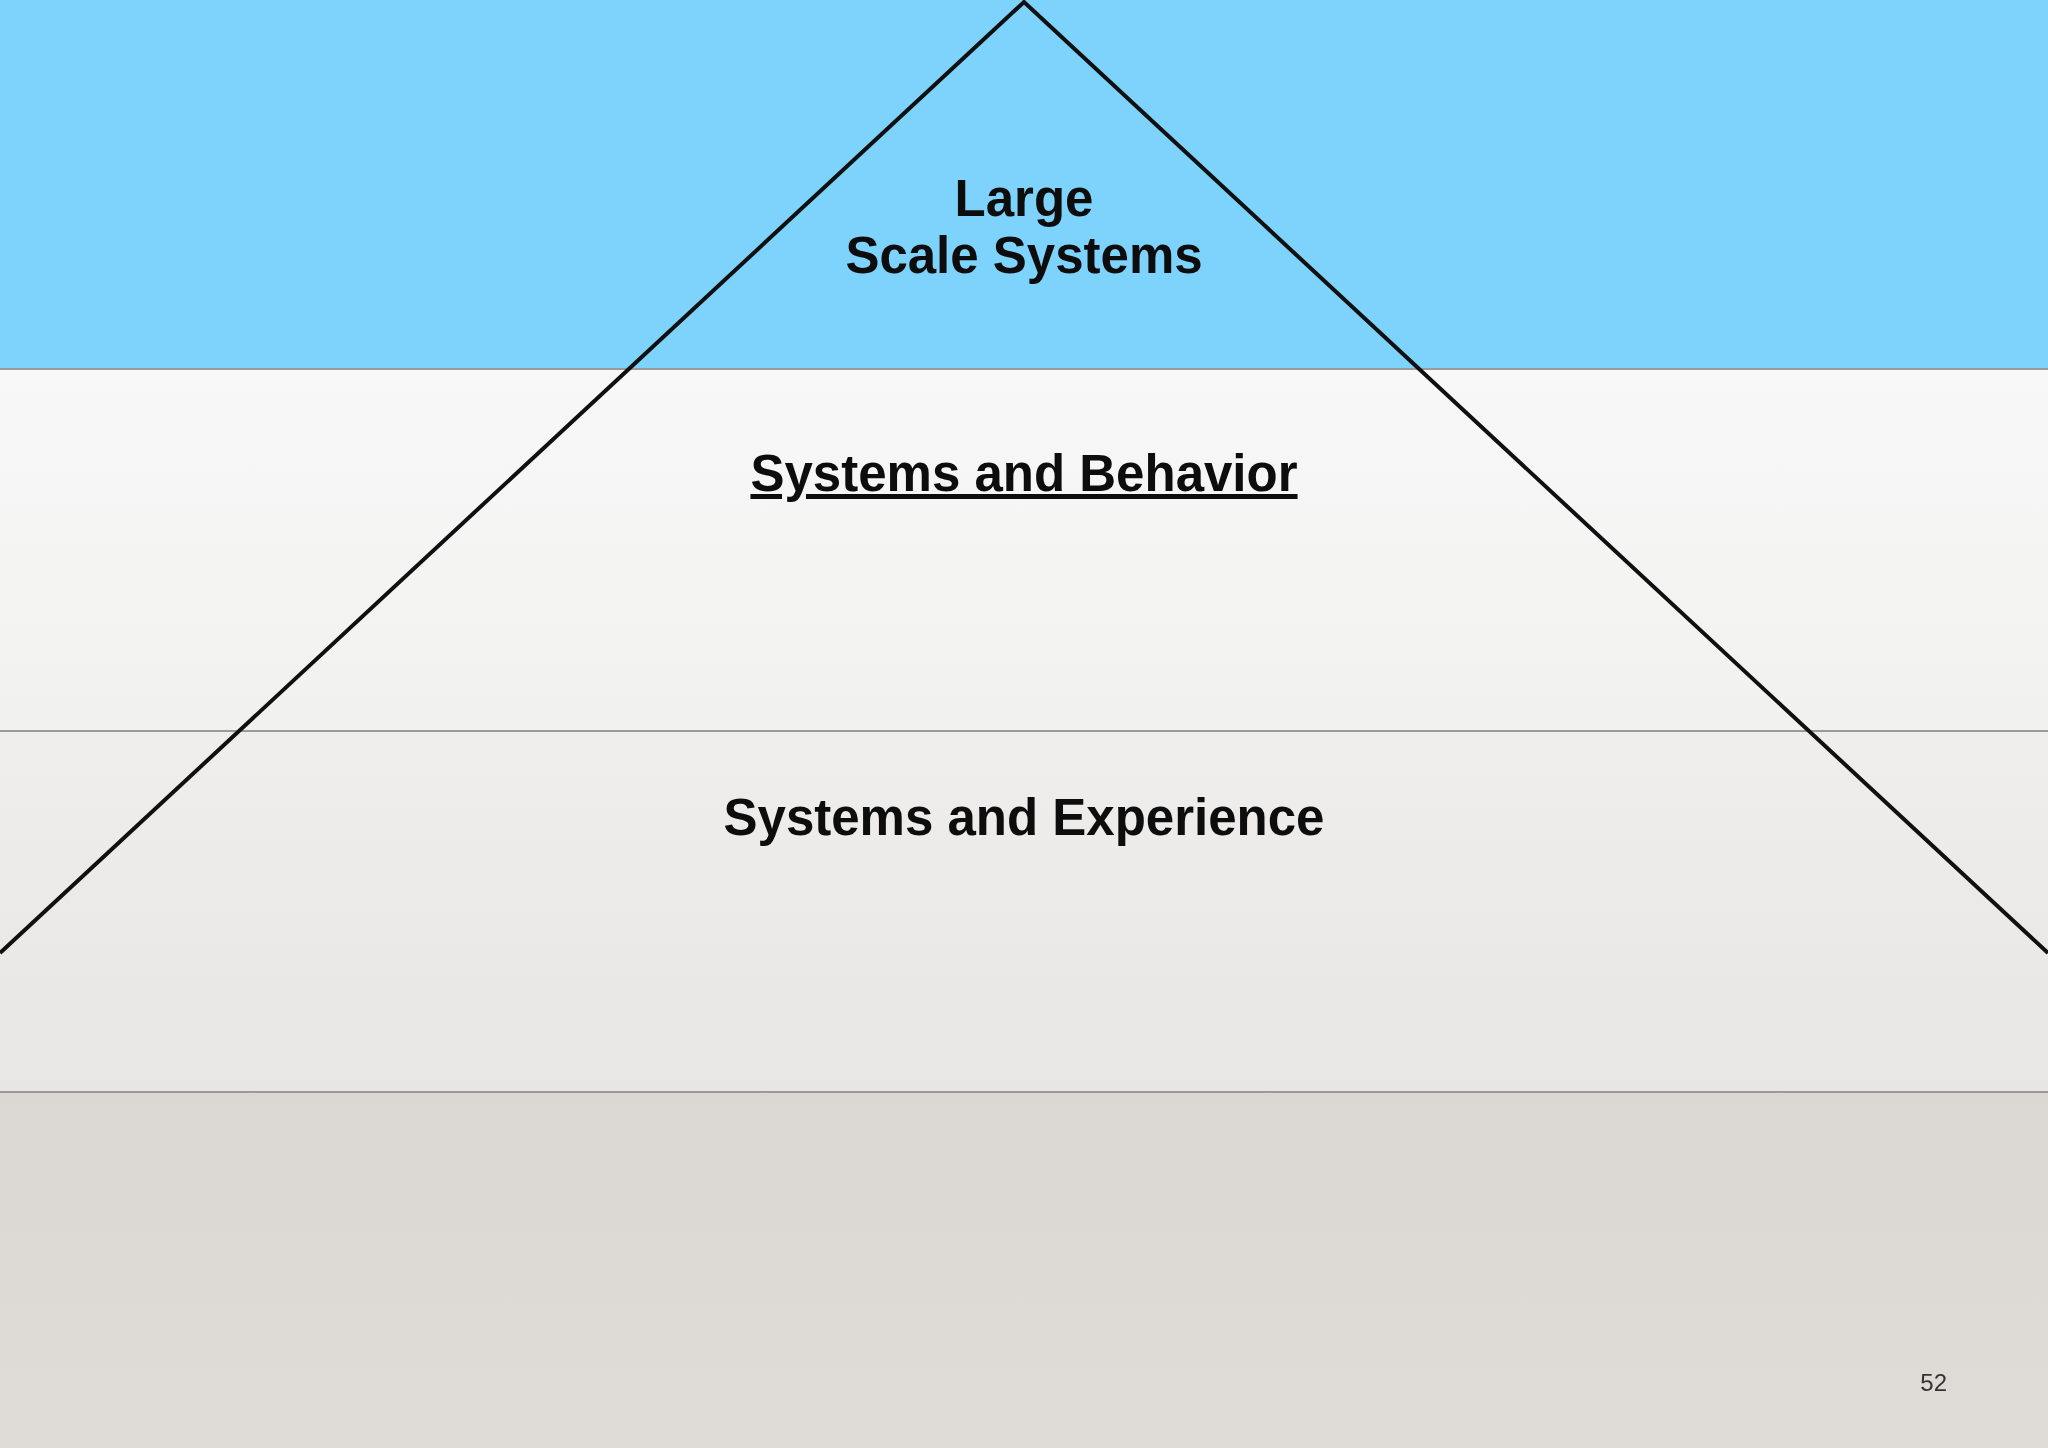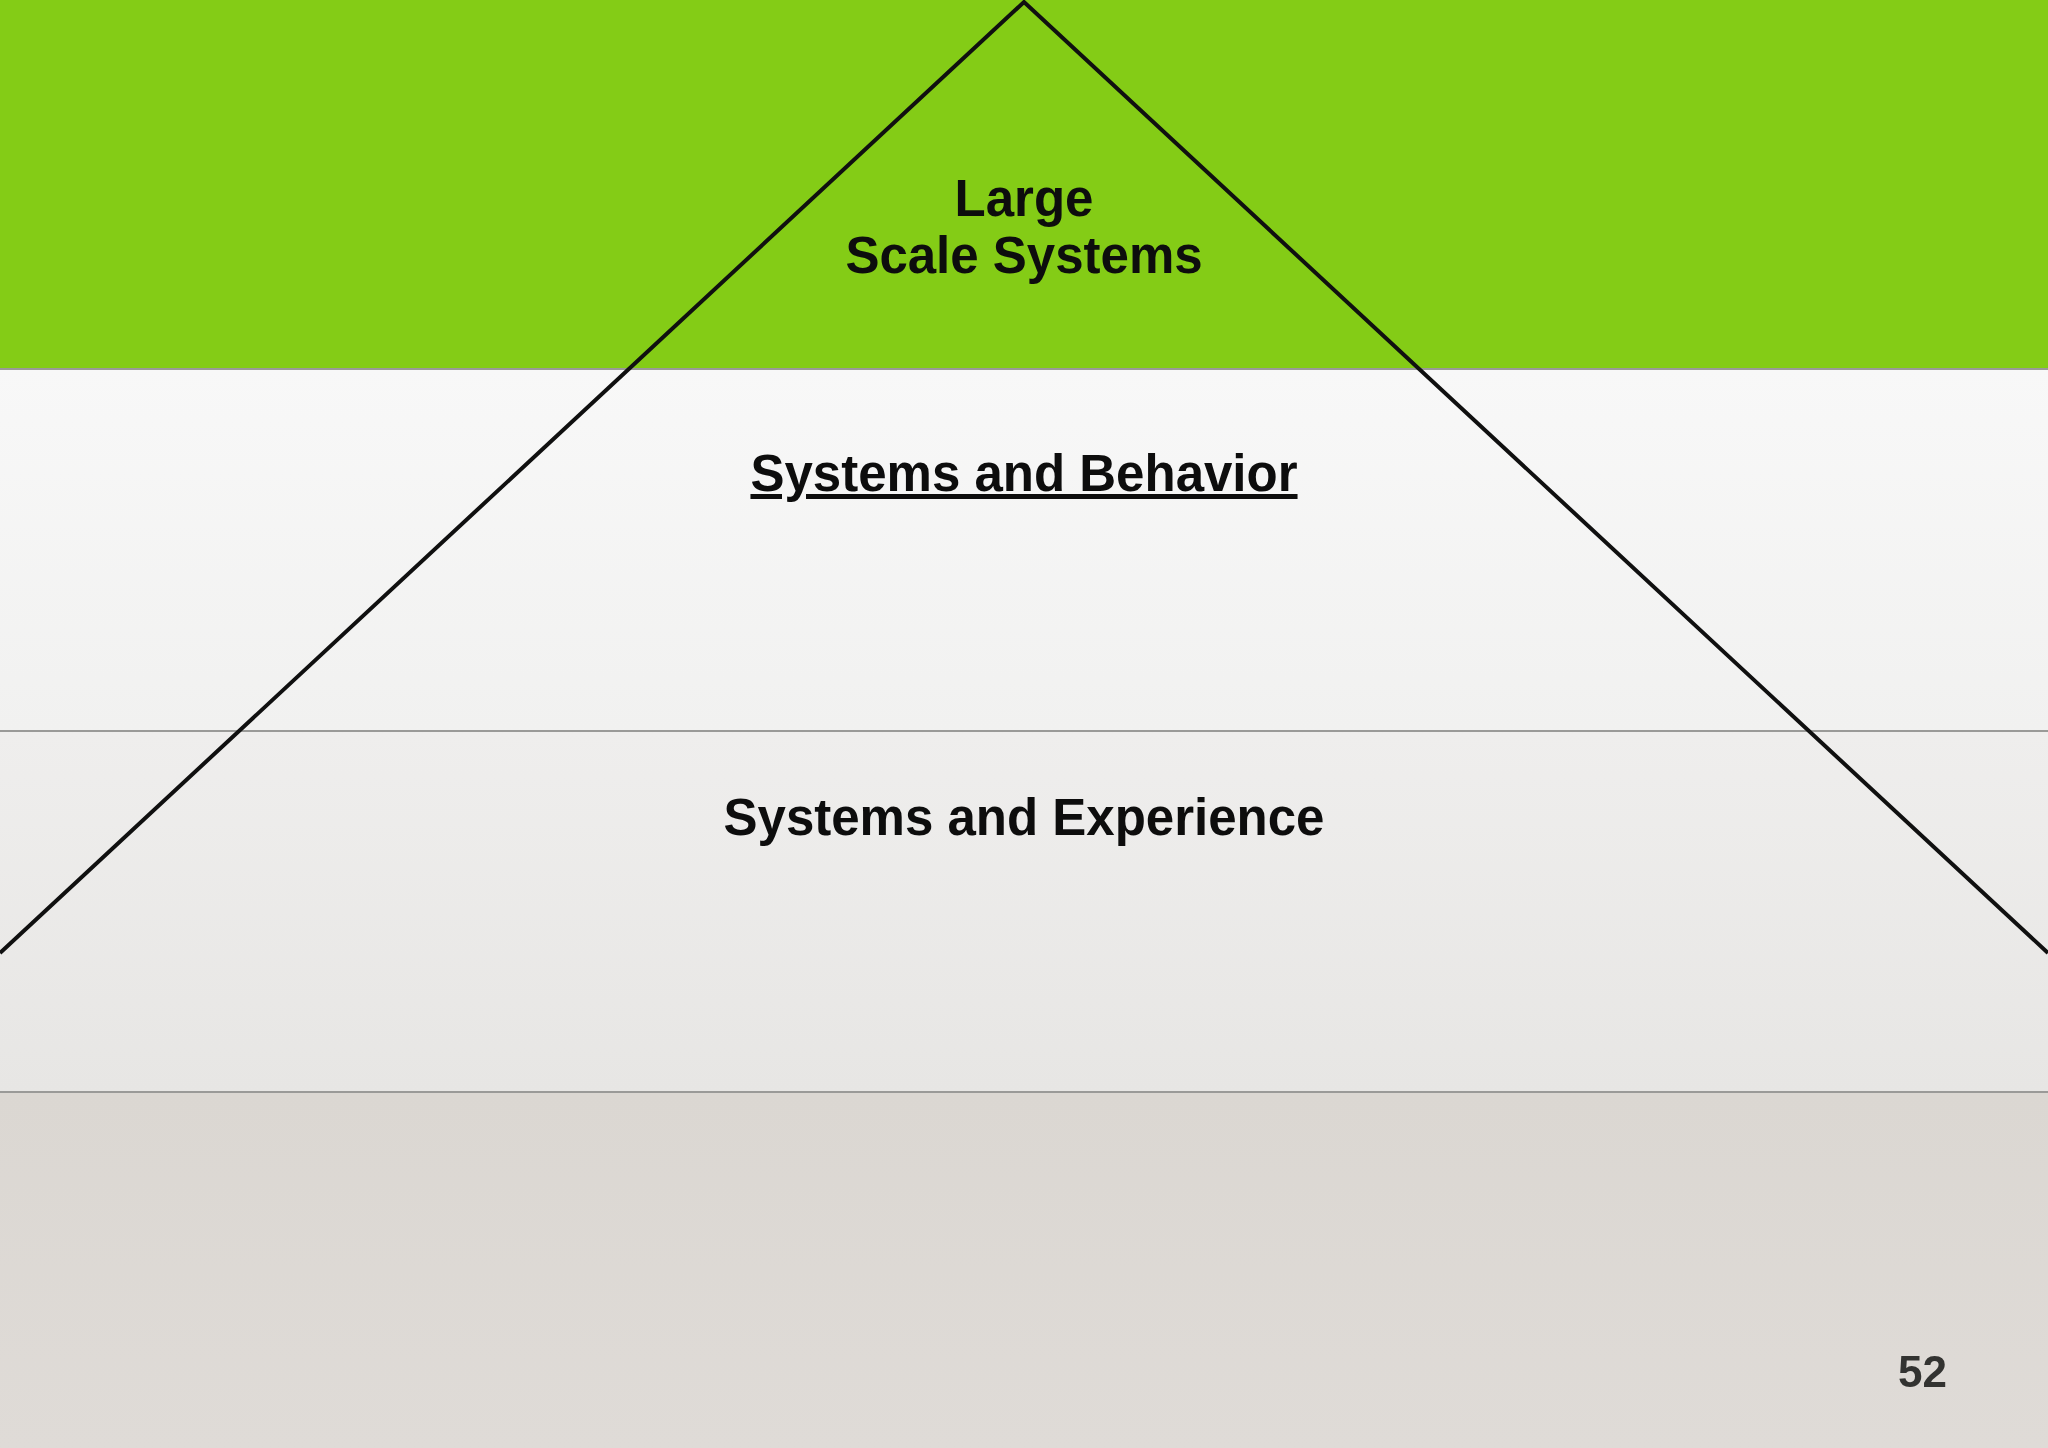--- a/index.html
+++ b/index.html
@@ -4,21 +4,21 @@
 <style>
   html, body {
     margin: 0;
     padding: 0;
     background: #ffffff;
   }
   .slide {
     position: relative;
     width: 2048px;
     height: 1448px;
-    background: #84cc16;
+    background: #7dd3fc;
     overflow: hidden;
     font-family: "Liberation Sans", sans-serif;
   }
   .band {
     position: absolute;
     left: 0;
     width: 100%;
     box-sizing: border-box;
     border-top: 2px solid #9a9a98;
   }
@@ -55,22 +55,22 @@
     letter-spacing: 0px;
   }
   .label-apex        { top: 170px; }
   .label-systems     { top: 445px; text-decoration: underline; }
   .label-experience  { top: 789px; }
   .label-artifact    { top: 1146px; }
   .page-number {
     position: absolute;
     right: 101px;
     bottom: 51px;
-    font-size: 44px;
-    font-weight: bold;
+    font-size: 24px;
+    font-weight: normal;
     color: #333331;
   }
 </style>
 </head>
 <body>
 
 <div class="slide">
 
   <div class="band band-systems-behavior"></div>
   <div class="band band-artifact-experience"></div>

